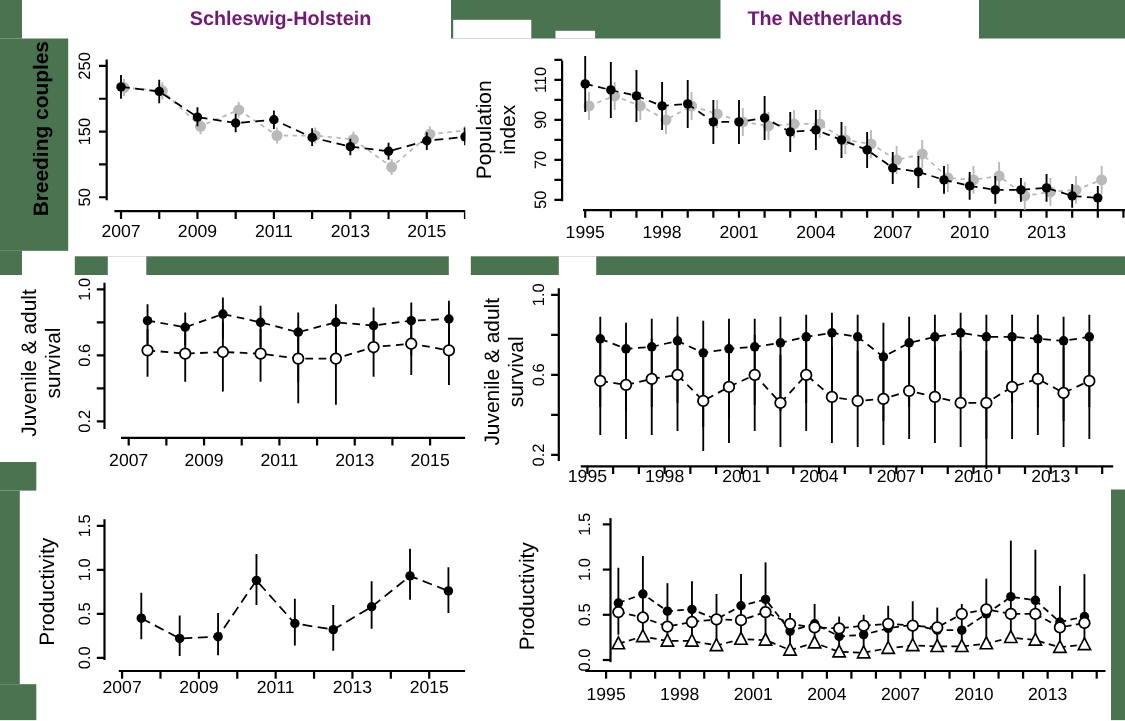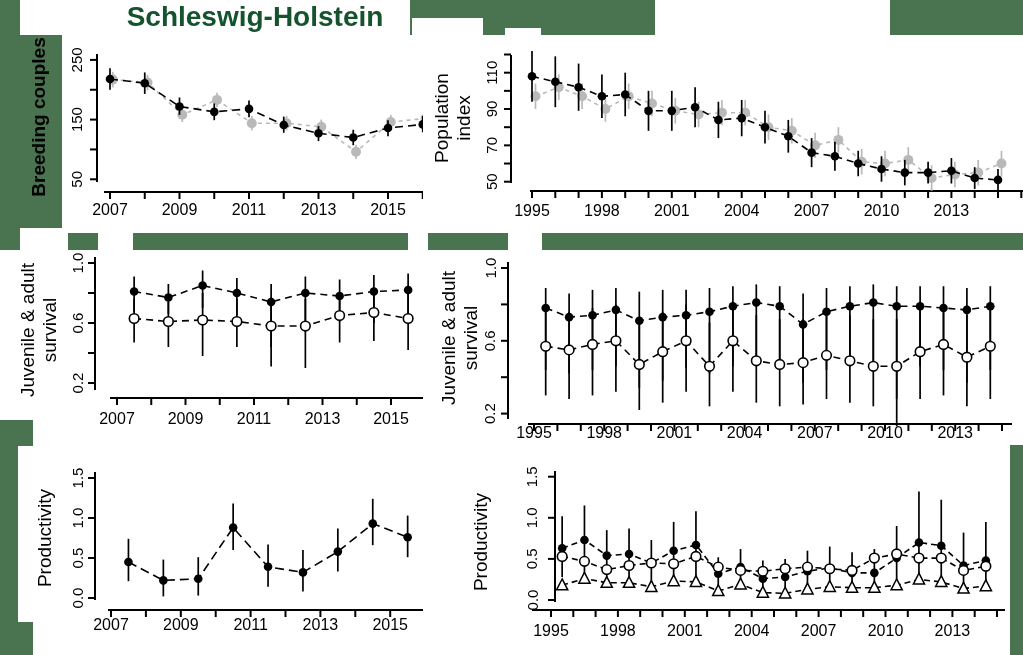--- a/index.html
+++ b/index.html
@@ -1,20 +1,20 @@
 <!DOCTYPE html>
 <html><head>
 <meta charset="utf-8">
 <style>
   html,body{margin:0;padding:0;background:#ffffff;}
   #canvas{position:relative;width:1023px;height:655px;background:#ffffff;overflow:hidden;
           font-family:"Liberation Sans",sans-serif;}
   .g{position:absolute;background:#4a7350;}
   .w{position:absolute;background:#ffffff;}
-  .title{position:absolute;text-align:center;font-weight:bold;font-size:28px;color:#14532d;
+  .title{position:absolute;text-align:center;font-weight:bold;font-size:18px;color:#701a75;
          line-height:30px;white-space:nowrap;}
   #plot{position:absolute;left:0;top:0;pointer-events:none;}
   svg text{font-family:"Liberation Sans",sans-serif;fill:#000;}
   .ylab{font-size:19px;}
   .ylabb{font-weight:bold;font-size:19px;}
   .xt{font-size:16px;}
   .yt{font-size:15px;}
 </style>
 </head>
 <body>
@@ -31,20 +31,21 @@
   <div class="g" style="left:68px;top:233px;width:340px;height:17px;"></div>
   <div class="w" style="left:98px;top:233px;width:35px;height:17px;"></div>
   <div class="g" style="left:428px;top:233px;width:595px;height:17px;"></div>
   <div class="w" style="left:508px;top:233px;width:34px;height:17px;"></div>
   <div class="g" style="left:0;top:420px;width:33px;height:26px;"></div>
   <div class="g" style="left:0;top:446px;width:18px;height:176px;"></div>
   <div class="g" style="left:0;top:622px;width:33px;height:33px;"></div>
   <div class="g" style="left:1010px;top:445px;width:13px;height:210px;"></div>
 
   <div class="title" style="left:100px;top:2px;width:310px;">Schleswig-Holstein</div>
+  <div class="title" style="left:640px;top:2px;width:220px;">The Netherlands</div>
 
   <svg id="plot" width="1023" height="655" viewBox="0 0 1023 655">
     <defs id="defs">
         <clipPath id="clip-sh_breeding">
           <rect x="62" y="35" width="361" height="193"></rect>
         </clipPath>
         <clipPath id="clip-nl_index">
           <rect x="422" y="35" width="601" height="195"></rect>
         </clipPath>
         <clipPath id="clip-sh_survival">

